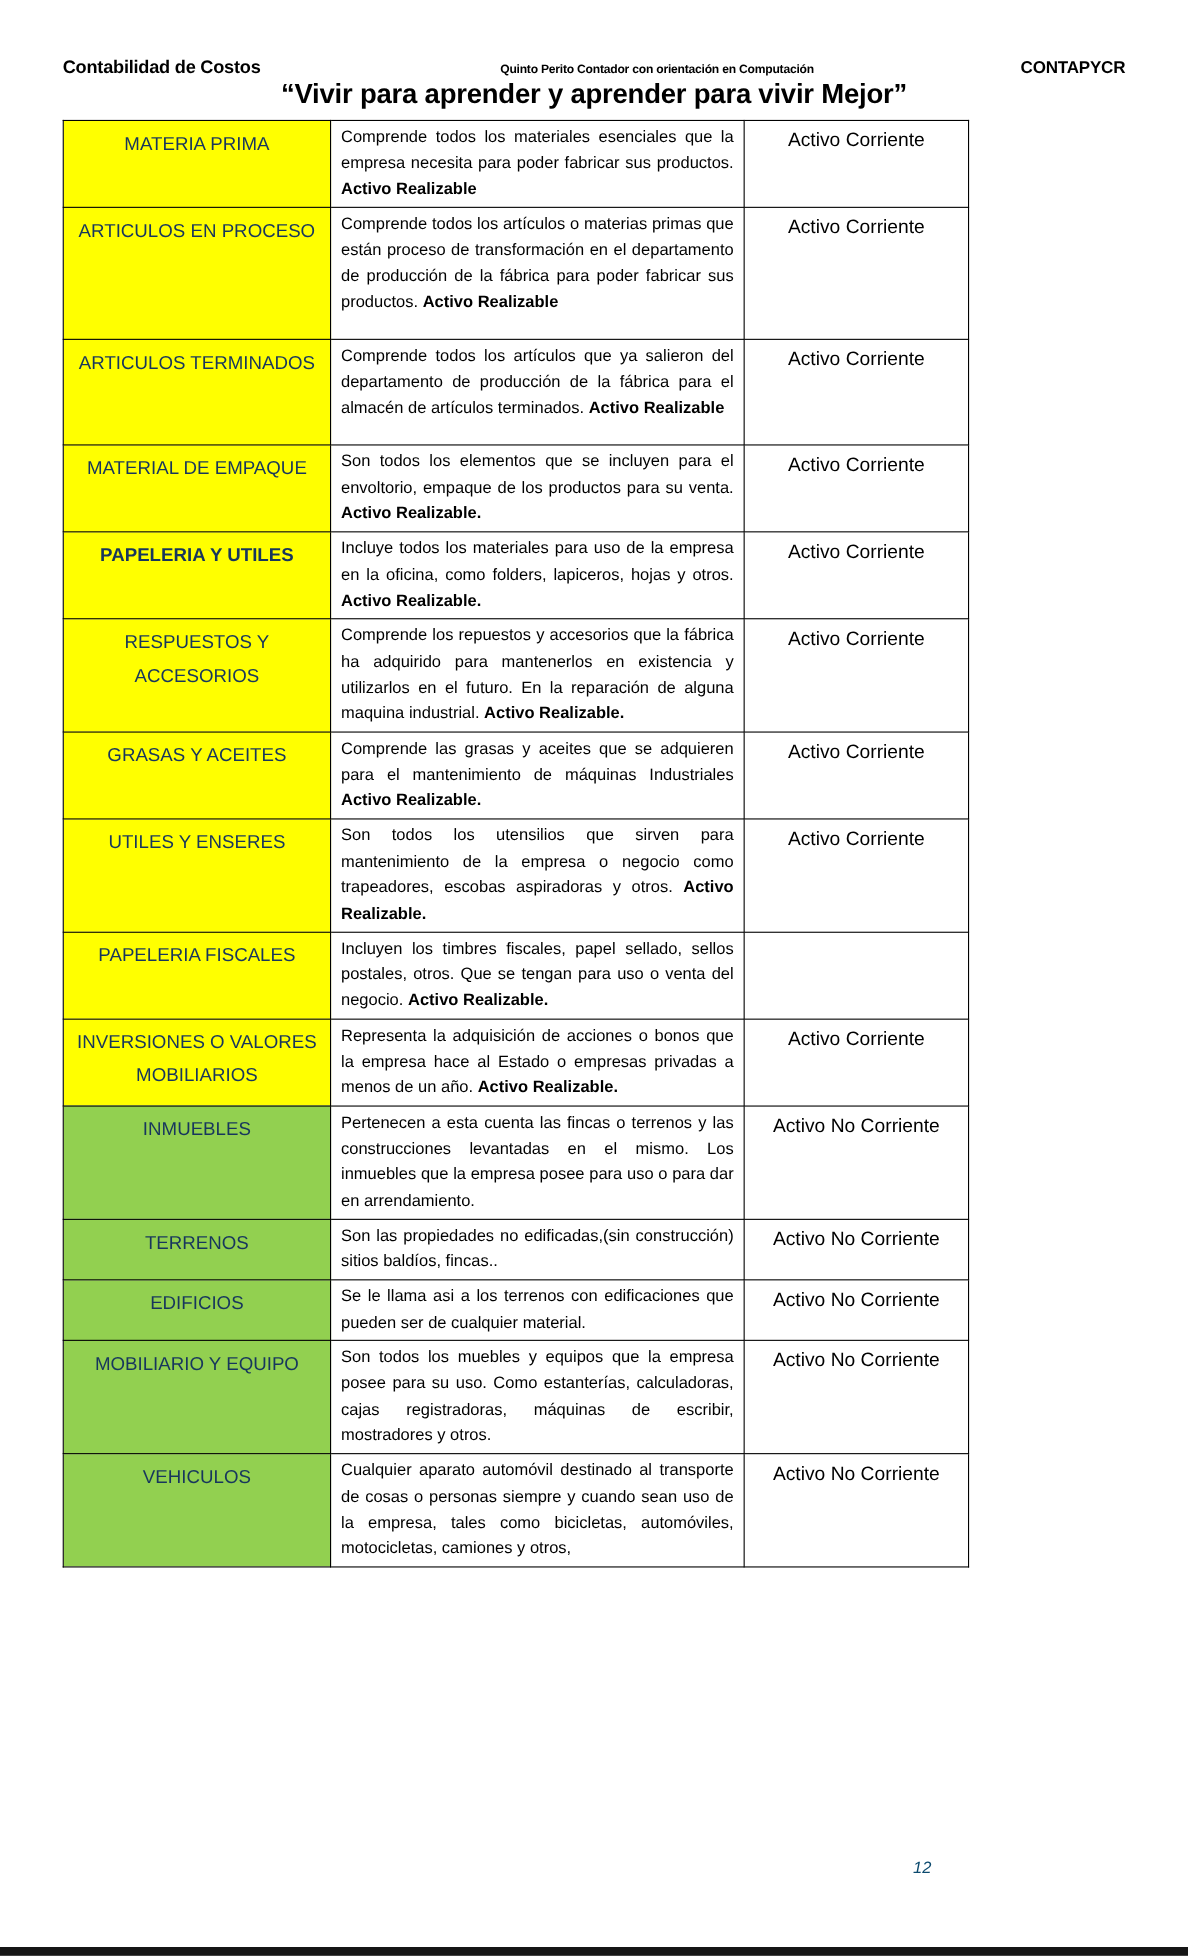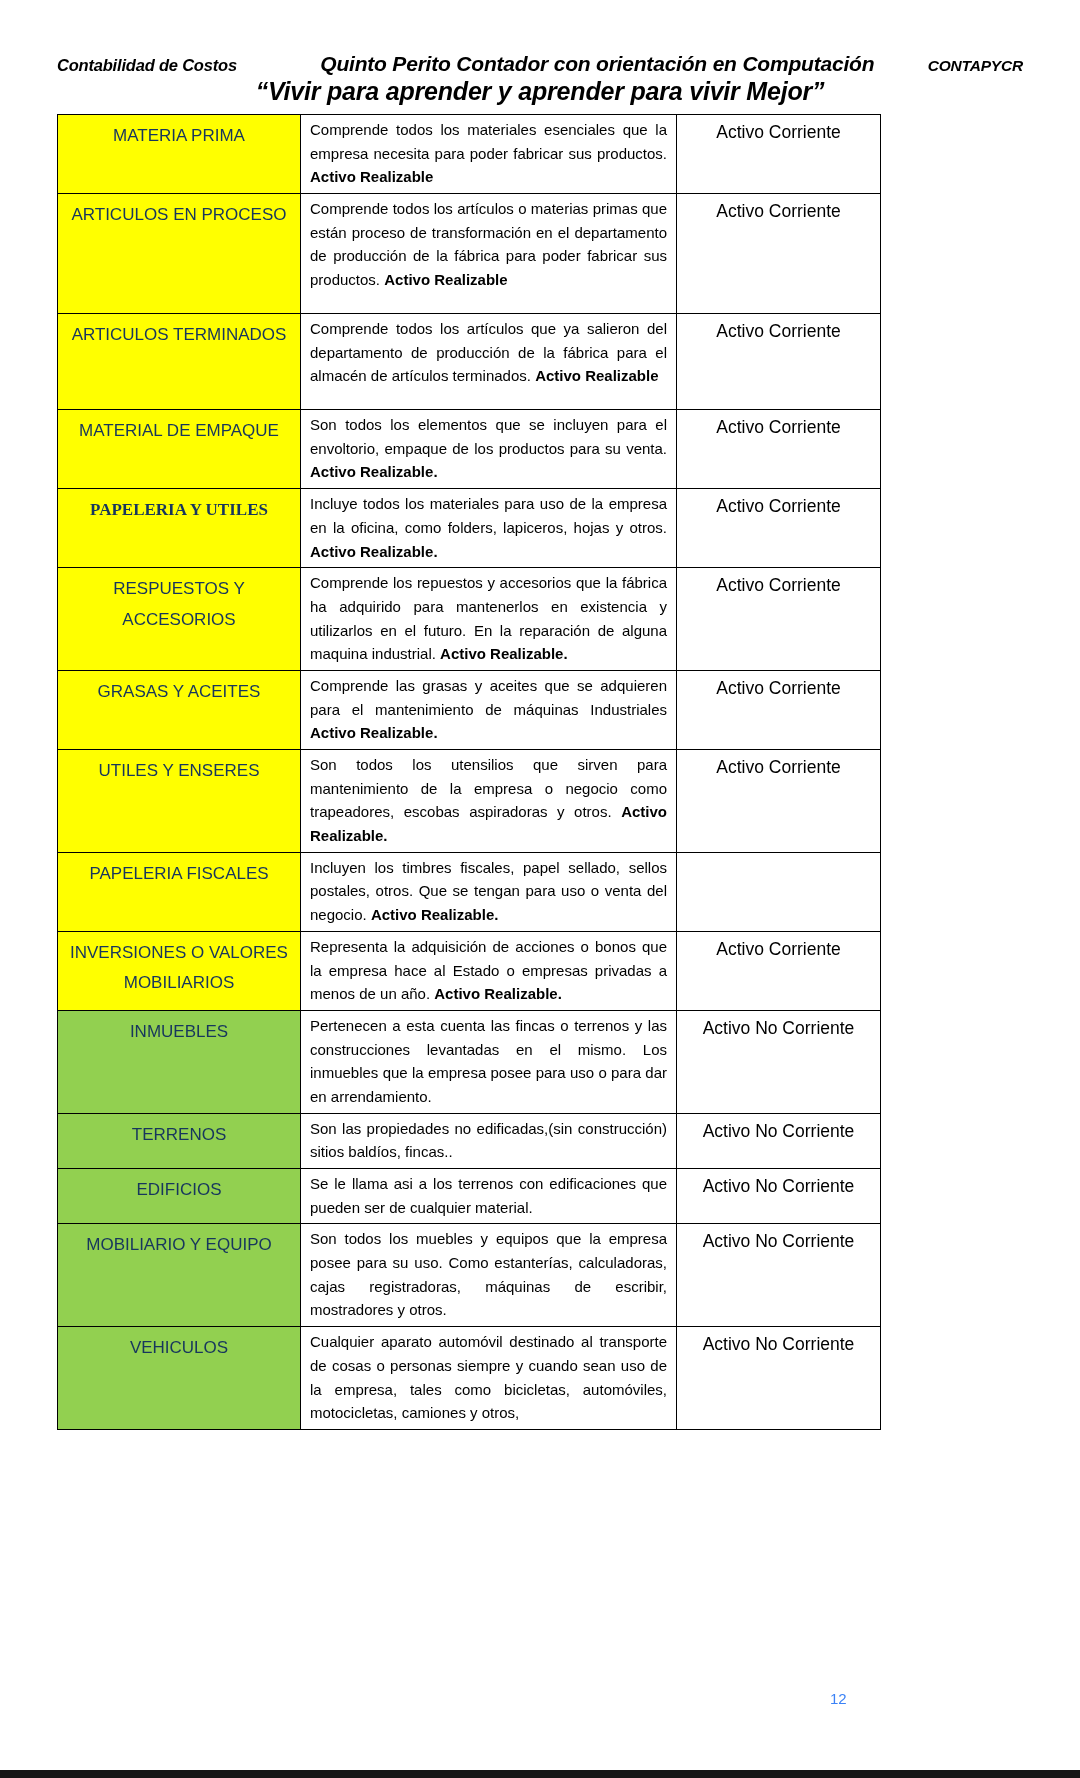--- a/index.html
+++ b/index.html
@@ -18,33 +18,32 @@
     overflow:hidden;
   }
   .page{
     width:1080px;
     height:1778px;
     position:relative;
   }
   
   .header{
     padding:52px 57px 0 57px;
-    font-style:italic;
   }
   .header-row{
     display:flex;
     justify-content:space-between;
     align-items:baseline;
     font-weight:800;
     font-size:17px;
     letter-spacing:-0.2px;
     white-space:nowrap;
   }
   .header-left{font-size:16.5px;}
-  .header-center{font-size:21px; margin-left:30px;}
+  .header-center{font-size:11px; margin-left:30px;}
   .header-right{font-size:15.5px;}
   .motto{
     text-align:center;
     font-weight:800;
     font-size:25px;
     letter-spacing:-0.2px;
     margin-top:1px;
   }
   
   table.accounts{
@@ -61,21 +60,21 @@
   tr.yellow-row .name-cell{background:var(--yellow);}
   tr.green-row  .name-cell{background:var(--green);}
   .name-cell{
     width:243px;
     text-align:center;
     font-size:17px;
     line-height:1.8;
     color:#17365D;
     padding:6px 8px;
   }
-  .name-cell.bold-name .name-text{font-weight:700;font-family:Liberation Serif, serif;}
+  .name-cell.bold-name .name-text{font-weight:700;}
   .desc-cell{
     width:376px;
     font-size:15px;
     line-height:1.58;
     text-align:justify;
     padding:3px 9px 4px 9px;
     color:#000;
   }
   .desc-bold{font-weight:700;}
   .class-cell{
@@ -84,21 +83,22 @@
     font-size:17.5px;
     padding:7px 4px;
     color:#000;
   }
   
   .page-number{
     position:absolute;
     top:1690px;
     left:830px;
     font-size:15px;
-    color:#3b82f6;
+    color:#0c4a6e;
+    font-style:italic;
   }
   .page-bottom-edge{
     position:absolute;
     left:0;
     bottom:0;
     width:1080px;
     height:8px;
     background:#161616;
   }
 </style>

